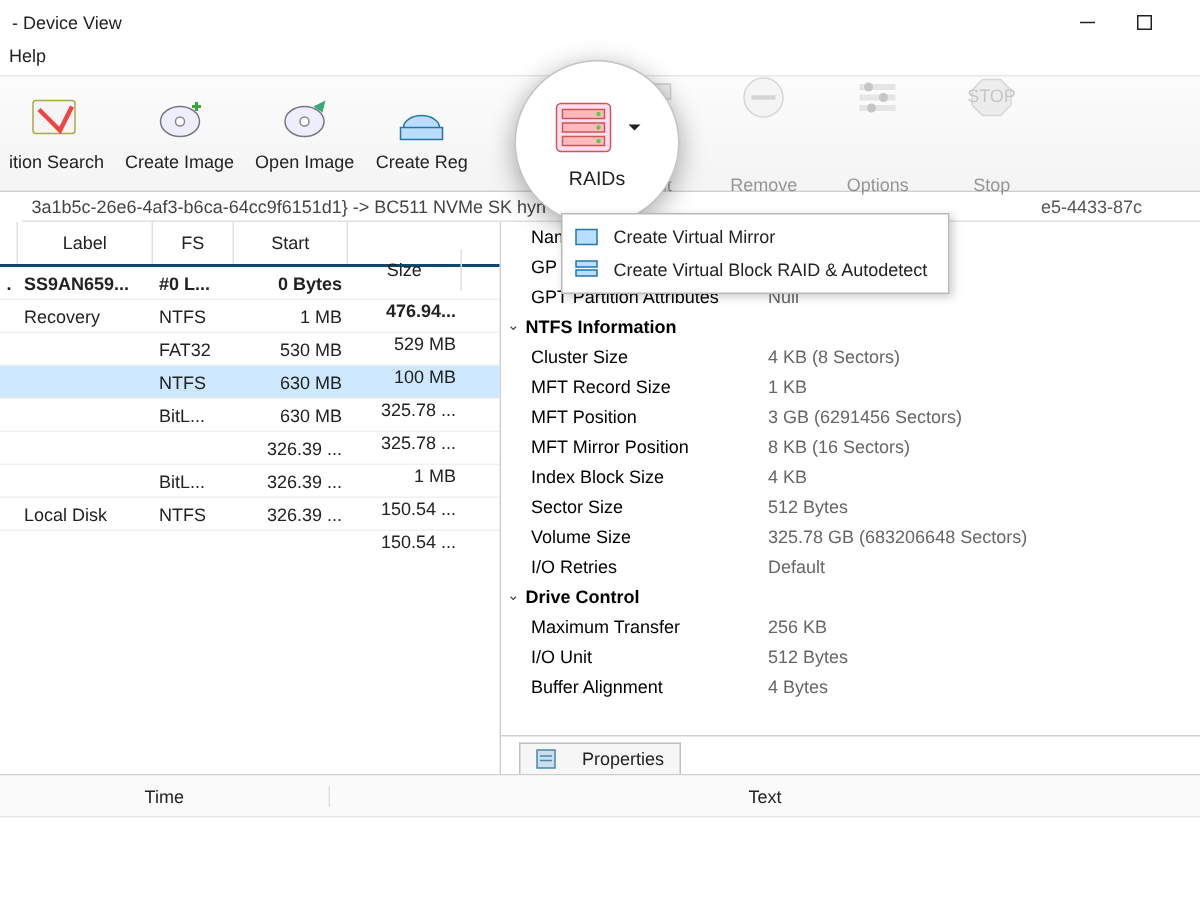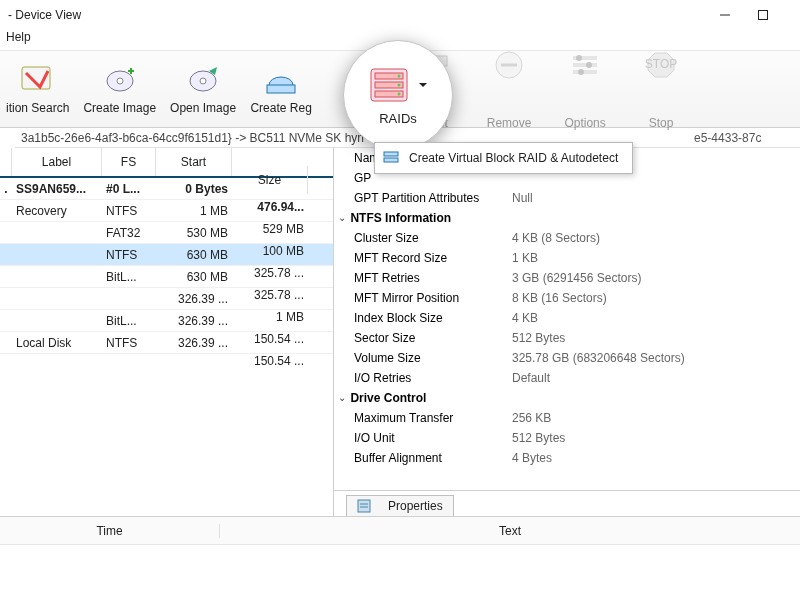--- a/index.html
+++ b/index.html
@@ -248,21 +248,21 @@
         </div>
         <div class="prow">
           <span class="k">Cluster Size</span>
           <span class="v">4 KB (8 Sectors)</span>
         </div>
         <div class="prow">
           <span class="k">MFT Record Size</span>
           <span class="v">1 KB</span>
         </div>
         <div class="prow">
-          <span class="k">MFT Retries</span>
+          <span class="k">MFT Position</span>
           <span class="v">3 GB (6291456 Sectors)</span>
         </div>
         <div class="prow">
           <span class="k">MFT Mirror Position</span>
           <span class="v">8 KB (16 Sectors)</span>
         </div>
         <div class="prow">
           <span class="k">Index Block Size</span>
           <span class="v">4 KB</span>
         </div>
@@ -312,20 +312,28 @@
   <div class="head">
     <div class="t1">Time</div>
     <div class="t2">Text</div>
   </div>
   <div style="height:40px;"></div>
 </div>
 
 <span class="dropdown-init">ite Virtual Volume Set</span>
 
 <div class="dropdown">
+  <div class="ditem">
+    <span class="ico">
+        <svg width="16" height="16">
+          <rect x="1" y="3" width="14" height="10" fill="#bdf" stroke="#27a"></rect>
+        </svg>
+      </span>
+    <span>Create Virtual Mirror</span>
+  </div>
   <div class="ditem">
     <span class="ico">
         <svg width="16" height="16">
           <rect x="1" y="2" width="14" height="4" fill="#bdf" stroke="#27a"></rect>
           <rect x="1" y="8" width="14" height="4" fill="#bdf" stroke="#27a"></rect>
         </svg>
       </span>
     <span>Create Virtual Block RAID &amp; Autodetect</span>
   </div>
 </div>

